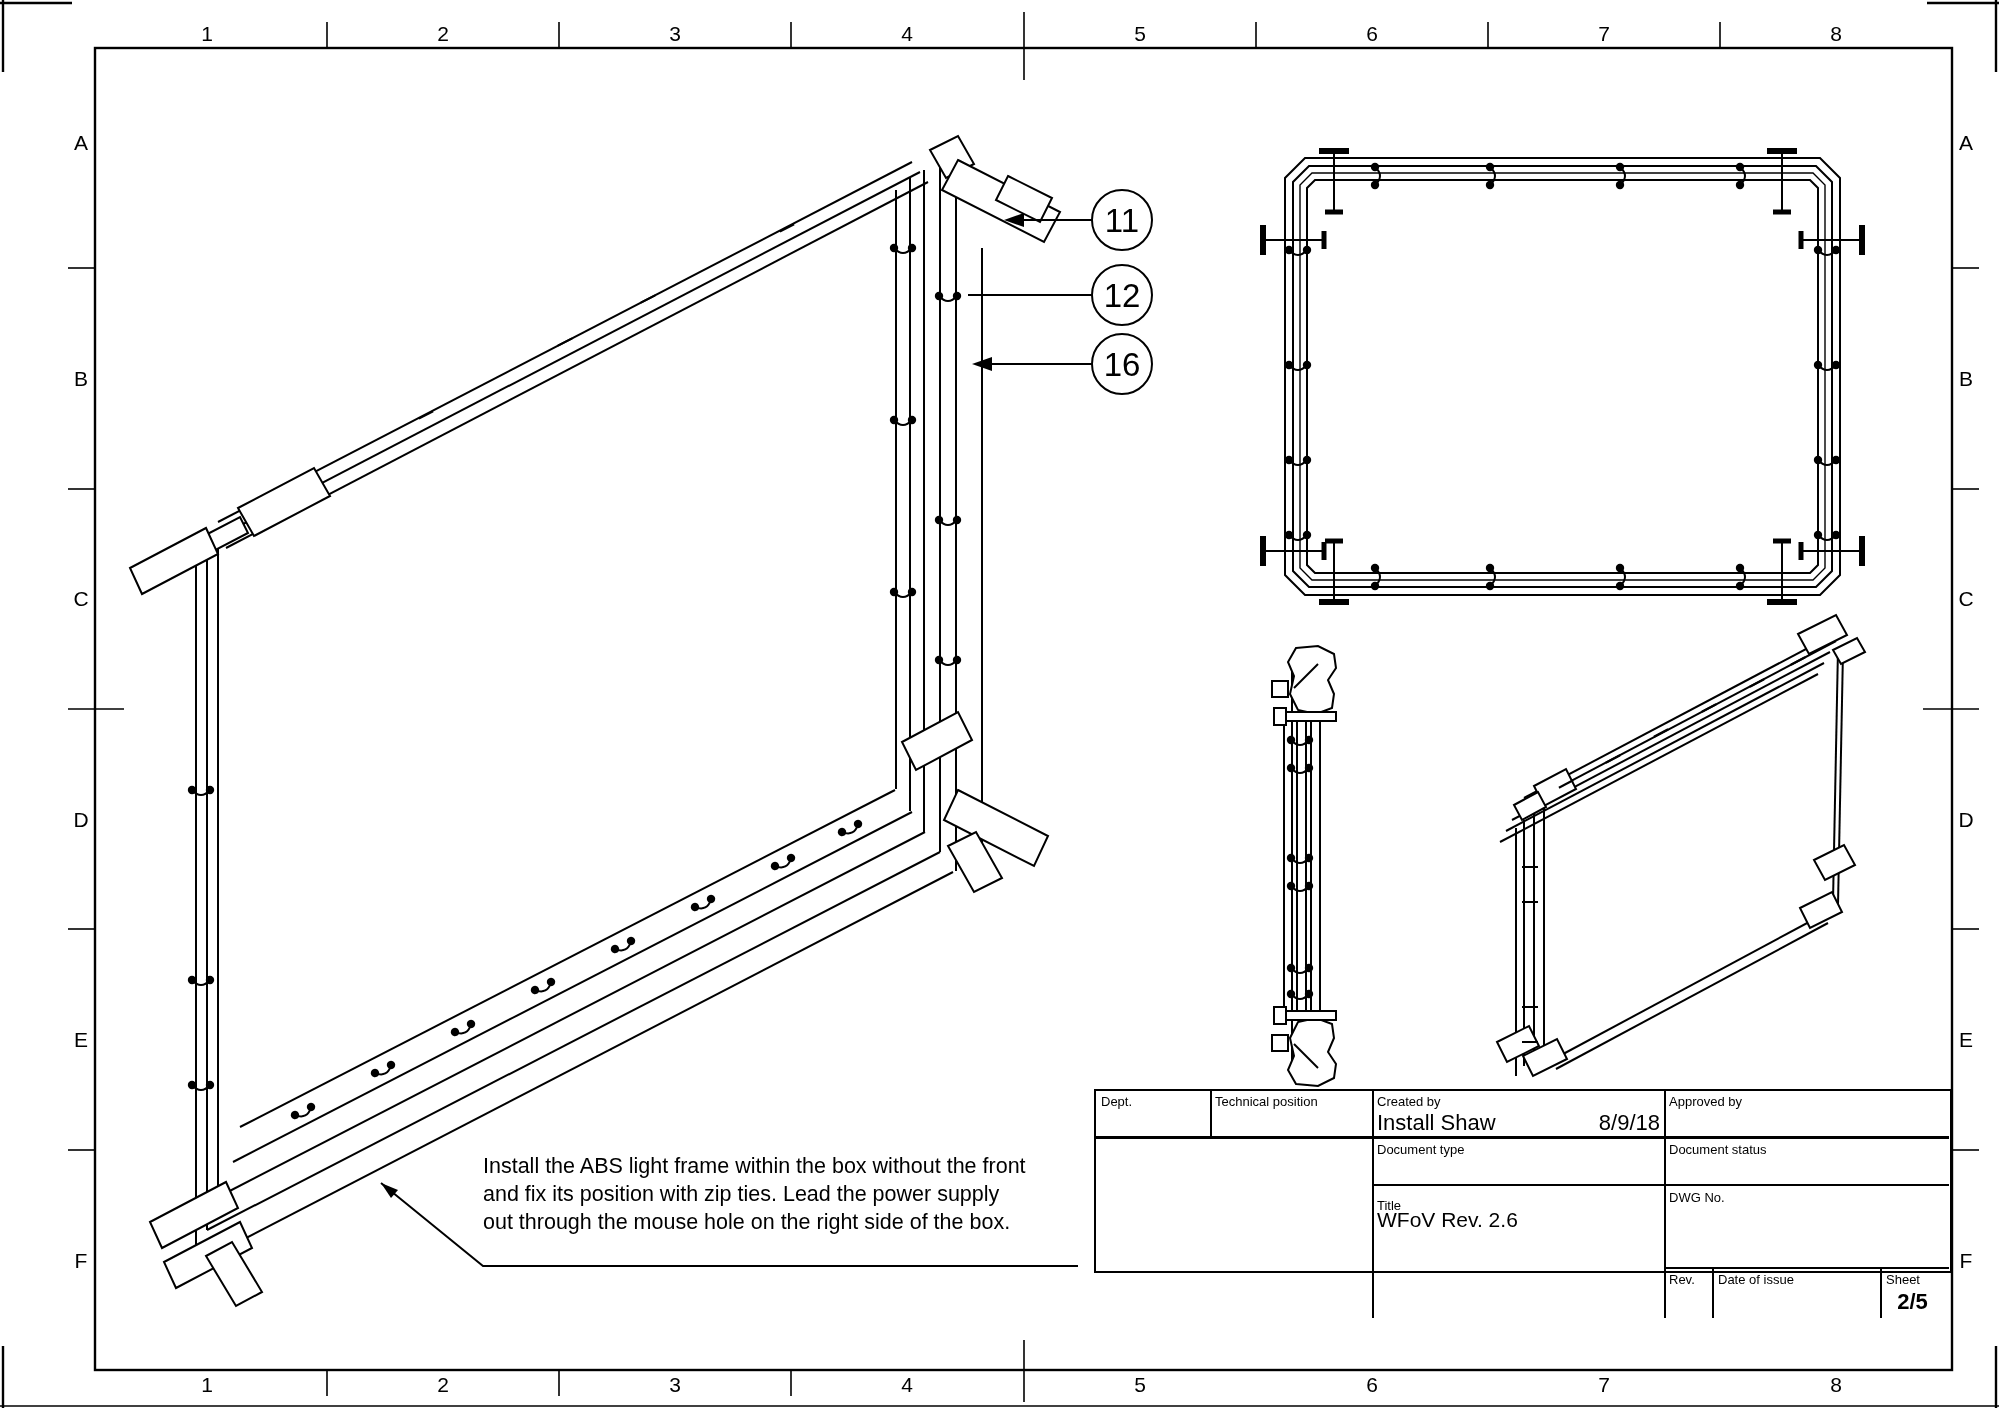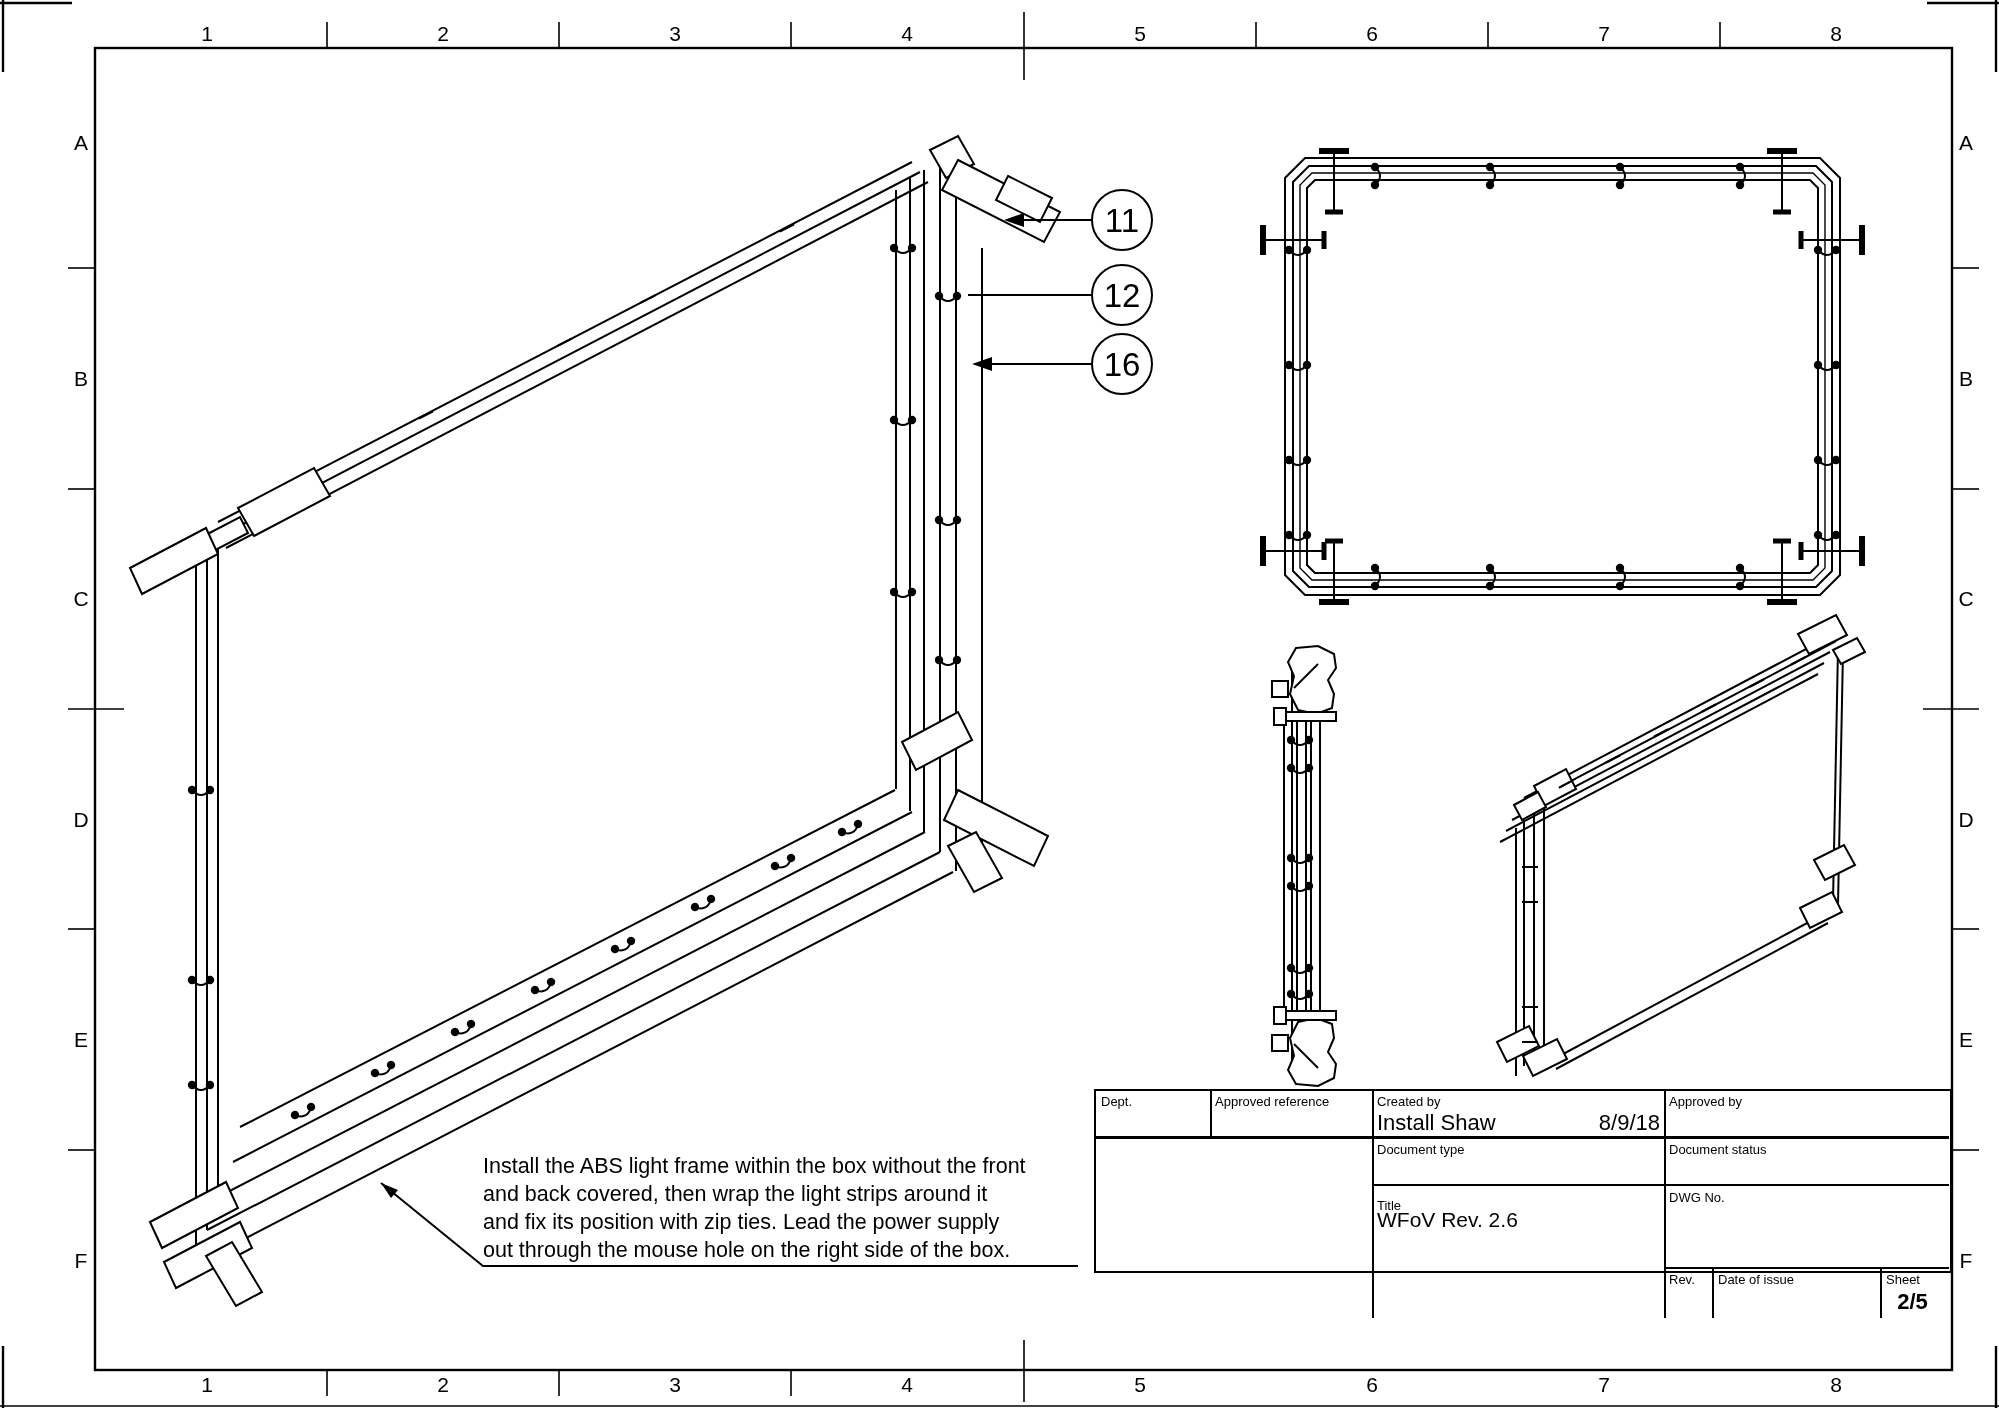--- a/index.html
+++ b/index.html
@@ -321,38 +321,37 @@
   </g>
 
   <g>
     <polyline class="ln" points="381,1183 483,1266 1078,1266" fill="none"></polyline>
     <polygon class="solid" points="381,1183 391,1198 398,1190"></polygon>
   </g>
 </svg>
 
   <div class="note">
     <div>Install the ABS light frame within the box without the front</div>
-    <div>and back covered, then wrap the light strips around it</div>
     <div>and fix its position with zip ties. Lead the power supply</div>
     <div>out through the mouse hole on the right side of the box.</div>
   </div>
 
   <div class="tblock">
 
     <div class="vline" style="left:114px;top:0;width:1.6px;height:45px;"></div>
     <div class="vline" style="left:276px;top:0;width:1.6px;height:227px;"></div>
     <div class="vline" style="left:568px;top:0;width:1.6px;height:227px;"></div>
     <div class="hline" style="left:0;top:45px;width:853px;height:3px;"></div>
     <div class="hline" style="left:276px;top:93px;width:577px;height:1.6px;"></div>
     <div class="hline" style="left:568px;top:176px;width:285px;height:1.6px;"></div>
     <div class="vline" style="left:616px;top:176px;width:1.6px;height:51px;"></div>
     <div class="vline" style="left:784px;top:176px;width:1.6px;height:51px;"></div>
 
     <div class="lbl" style="left:5px;top:3px;">Dept.</div>
-    <div class="lbl" style="left:119px;top:3px;">Approved reference</div>
+    <div class="lbl" style="left:119px;top:3px;">Technical position</div>
     <div class="lbl" style="left:281px;top:3px;">Created by</div>
     <div class="lbl" style="left:573px;top:3px;">Approved by</div>
     <div class="lbl" style="left:281px;top:51px;">Document type</div>
     <div class="lbl" style="left:573px;top:51px;">Document status</div>
     <div class="lbl" style="left:281px;top:99px;margin-top:8px;">Title</div>
     <div class="lbl" style="left:573px;top:99px;">DWG No.</div>
     <div class="lbl" style="left:573px;top:181px;">Rev.</div>
     <div class="lbl" style="left:622px;top:181px;">Date of issue</div>
     <div class="lbl" style="left:790px;top:181px;">Sheet</div>
 

